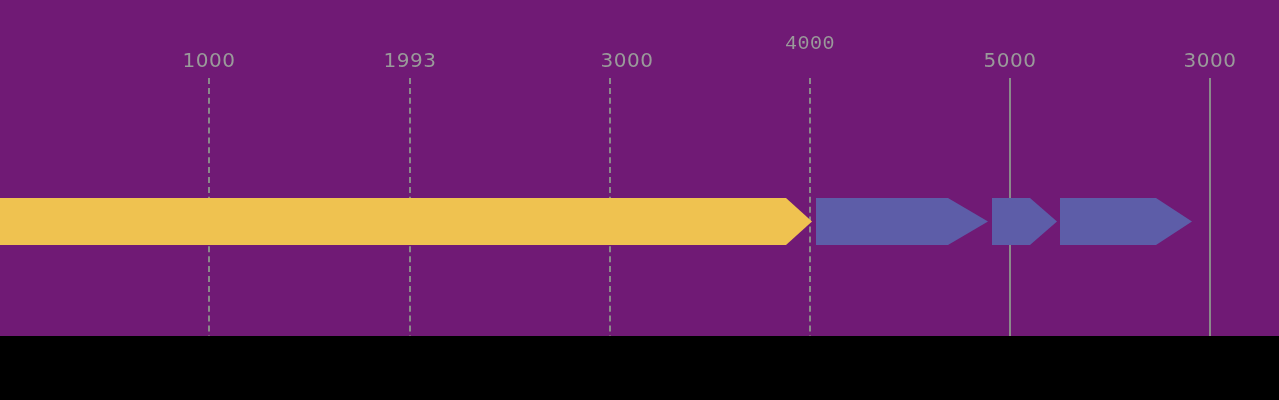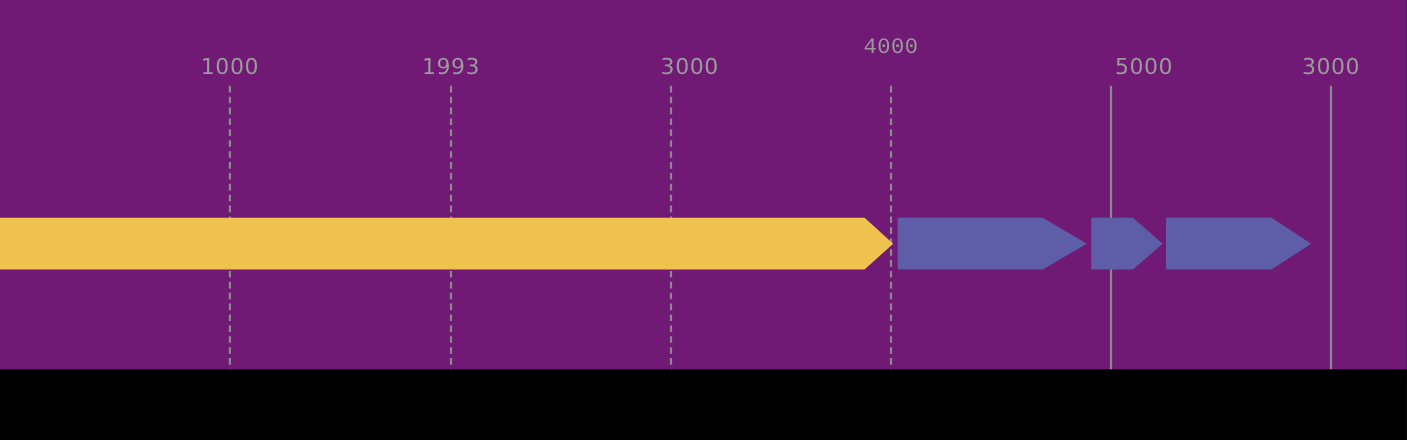--- a/index.html
+++ b/index.html
@@ -54,21 +54,21 @@
 <body>
 
 <div id="stage">
 
   <div class="axis-layer">
     <div>
         <div class="tick-label" style="left: 209px; top: 50px; color: rgb(154, 154, 154);">1000</div>
         <div class="tick-label" style="left: 410px; top: 50px; color: rgb(154, 154, 154);">1993</div>
         <div class="tick-label" style="left: 627px; top: 50px; color: rgb(154, 154, 154);">3000</div>
         <div class="tick-label" style="left: 810px; top: 34px; color: rgb(154, 154, 154); font-family: Liberation Mono, monospace;">4000</div>
-        <div class="tick-label" style="left: 1010px; top: 50px; color: rgb(154, 154, 154); margin-left: 30px;">5000</div>
+        <div class="tick-label" style="left: 1010px; top: 50px; color: rgb(154, 154, 154);">5000</div>
         <div class="tick-label" style="left: 1210px; top: 50px; color: rgb(154, 154, 154);">3000</div>
       </div>
     <div>
         <div class="gridline dashed" style="left: 208px; top: 78px; height: 303px; border-left-color: rgb(138, 138, 138);"></div>
         <div class="gridline dashed" style="left: 409px; top: 78px; height: 303px; border-left-color: rgb(138, 138, 138);"></div>
         <div class="gridline dashed" style="left: 609px; top: 78px; height: 303px; border-left-color: rgb(138, 138, 138);"></div>
         <div class="gridline dashed" style="left: 809px; top: 78px; height: 303px; border-left-color: rgb(138, 138, 138);"></div>
         <div class="gridline" style="left: 1009px; top: 78px; height: 303px; border-left-color: rgb(138, 138, 138);"></div>
         <div class="gridline" style="left: 1209px; top: 78px; height: 303px; border-left-color: rgb(138, 138, 138);"></div>
       </div>

